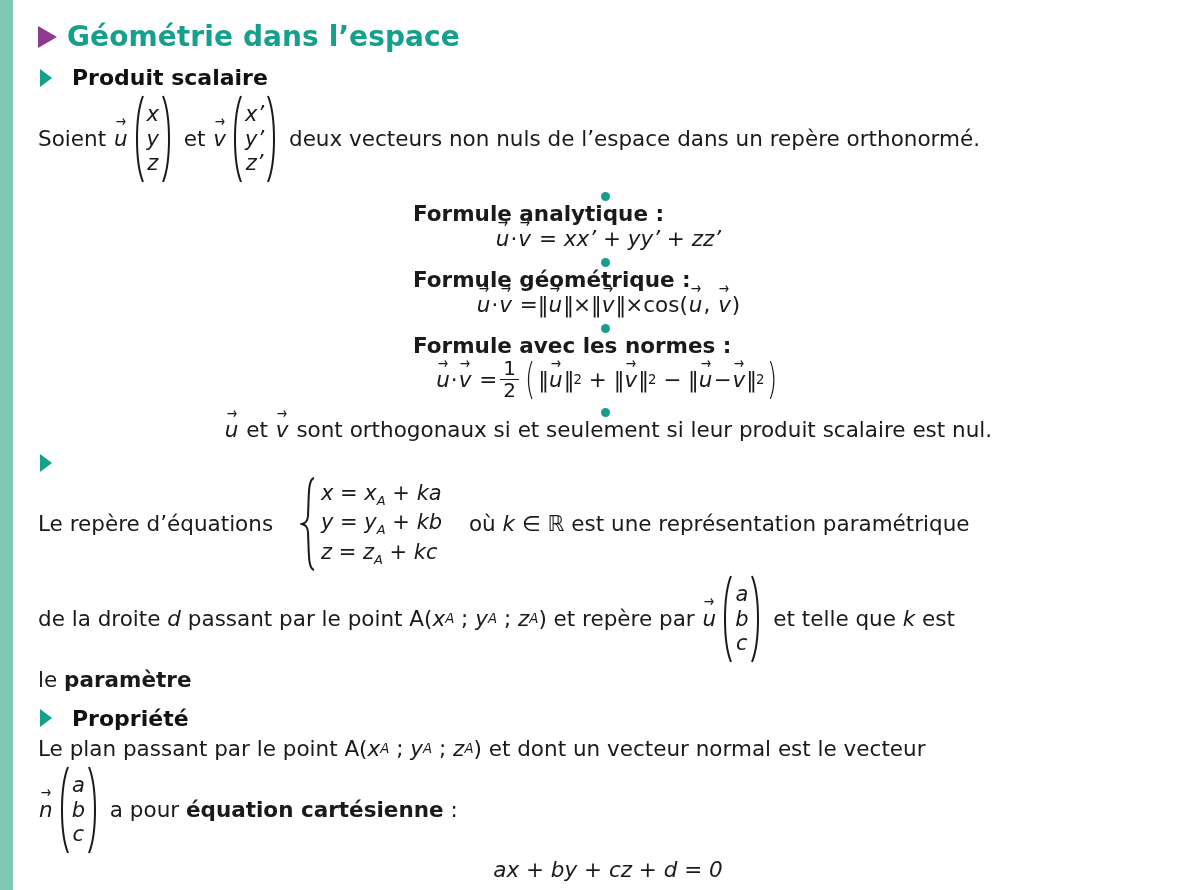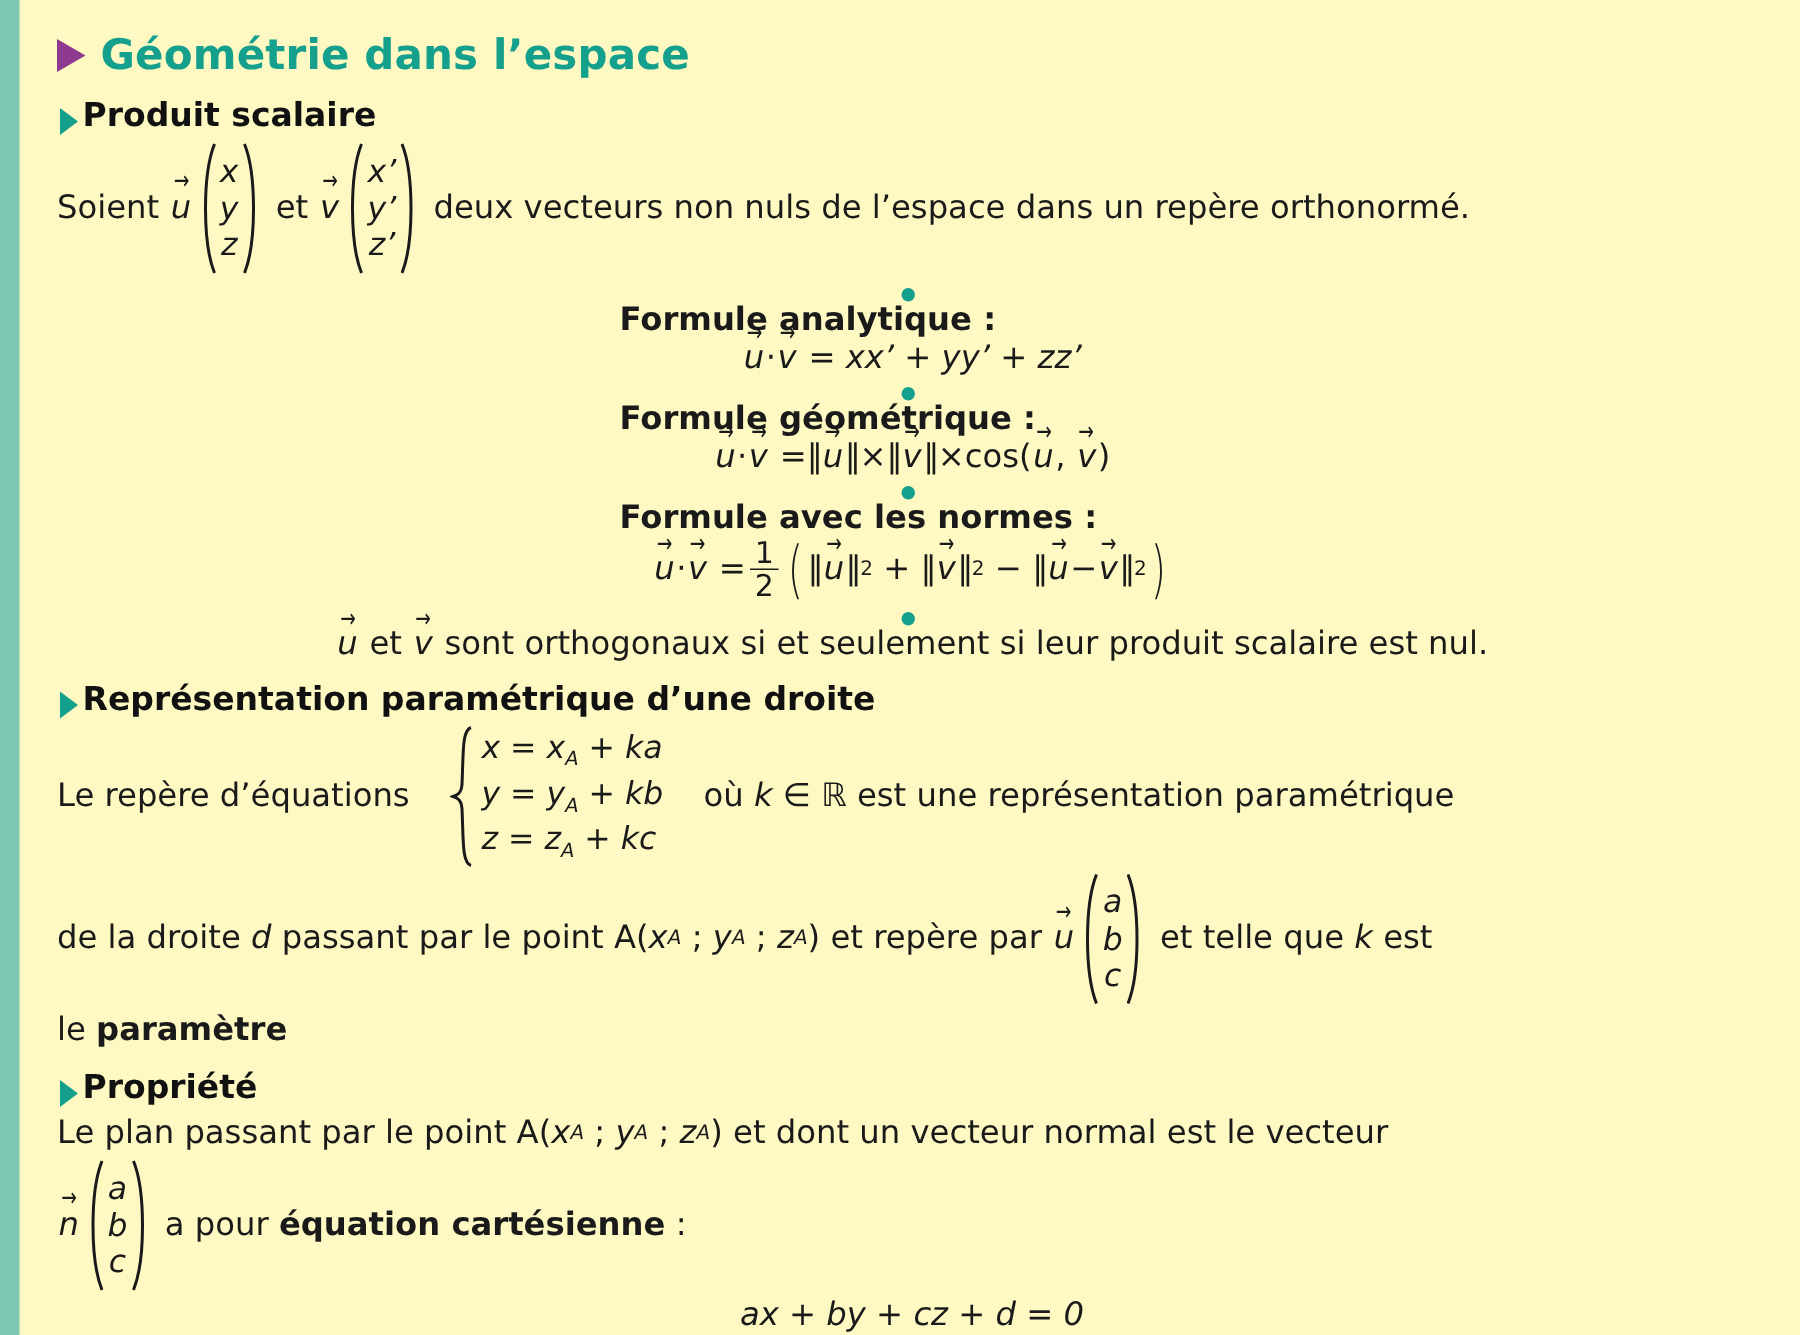--- a/index.html
+++ b/index.html
@@ -11,21 +11,21 @@
     height: 890px;
     background: #e8f2ec;
     font-family: "DejaVu Sans", sans-serif;
     color: #1a1a1a;
     overflow: hidden;
   }
   .page {
     position: relative;
     width: 1200px;
     height: 890px;
-    background: #fef9c3;
+    background: #ffffff;
     box-sizing: border-box;
     padding: 12px 22px 0 38px;
   }
   .left-bar {
     position: absolute;
     left: 0; top: 0;
     width: 13px; height: 890px;
     background: #7fc9b4;
   }
   
@@ -42,22 +42,22 @@
     border-bottom: 11px solid transparent;
   }
   .doc-title {
     font-size: 28px;
     font-weight: bold;
     color: #14a08c;
     letter-spacing: .1px;
   }
   .sec-row {
     display: flex;
-    align-items: flex-end;
-    gap: 3px;
+    align-items: center;
+    gap: 20px;
     margin: 12px 0 4px 2px;
   }
   .tri-teal {
     width: 0; height: 0;
     border-left: 12px solid #14a08c;
     border-top: 9px solid transparent;
     border-bottom: 9px solid transparent;
   }
   .sec-title {
     font-size: 22px;
@@ -332,21 +332,20 @@
         <span class="vec">u</span>
         <span class="txt"> et </span>
         <span class="vec">v</span>
         <span class="txt"> sont orthogonaux si et seulement si leur produit scalaire est nul.</span>
       </span>
     </div>
   </div>
 
   <div class="sec-row">
     <span class="tri-teal"></span>
-    <span class="sec-title">Représentation paramétrique d’une droite</span>
   </div>
 
   <div class="para" style="margin-top:4px">
     <span class="txt">Le repère d’équations</span>
     <span class="txt">&nbsp;</span>
     <span class="system">
       <span class="brace">
         <svg viewBox="0 0 16 96" preserveAspectRatio="none">
           <path d="M14 2 C8 4, 9 18, 8 40 C7.5 46, 5 47, 2 48 C5 49, 7.5 50, 8 56 C9 78, 8 92, 14 94" stroke="#1a1a1a" stroke-width="2" fill="none"></path>
         </svg>

